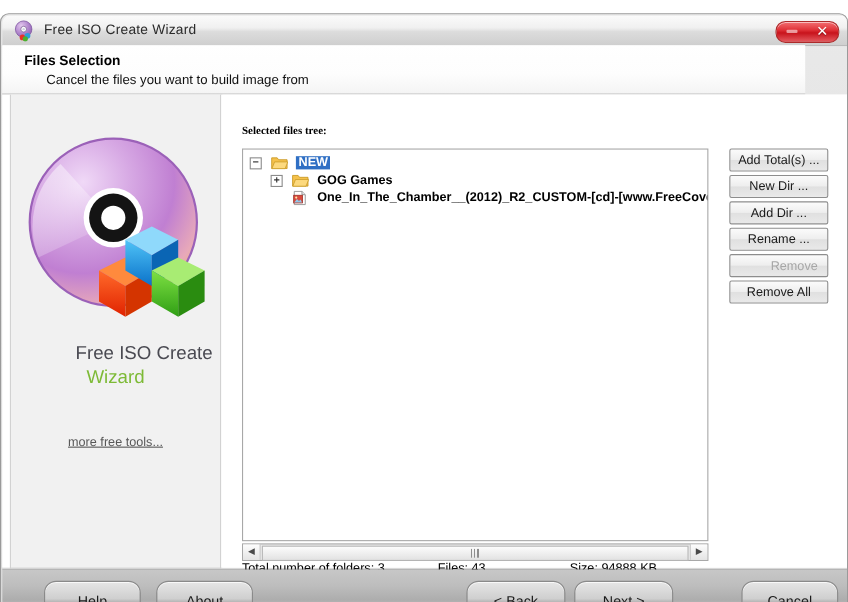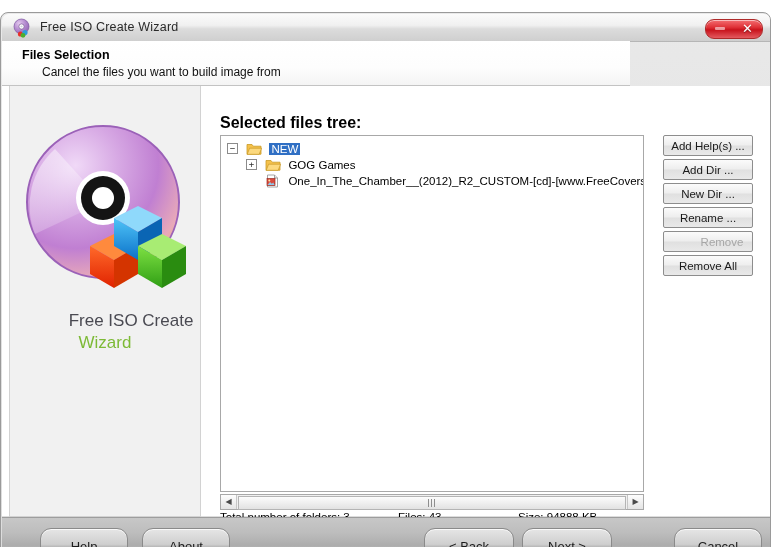--- a/index.html
+++ b/index.html
@@ -22,21 +22,21 @@
   .winbtns{position:absolute;right:8px;top:5px;width:56px;height:18px;
            border-radius:9px;border:1px solid #ad2a2a;
            background:linear-gradient(180deg,#f36f72 0%,#e03238 40%,#c8131c 55%,#e45a5f 100%);
            box-shadow:inset 0 1px 0 rgba(255,255,255,.55);cursor:pointer;}
   .winbtn-min{position:absolute;left:9px;top:7px;width:10px;height:3px;border-radius:1px;
               background:rgba(255,255,255,.55);}
   .winbtn-close{position:absolute;right:9px;top:0px;font-size:13px;font-weight:bold;
                 color:#fff;line-height:17px;text-shadow:0 1px 1px rgba(0,0,0,.35);}
 
   
-  .header{position:absolute;left:1px;top:28px;width:628px;height:44px;
+  .header{position:absolute;left:1px;top:28px;width:730px;height:44px;
           background:linear-gradient(180deg,#ffffff 0%,#fdfdfd 60%,#f4f4f4 100%);
           border-bottom:1px solid #c3c3c3;}
   .header-title{position:absolute;left:20px;top:7px;font-size:12.5px;font-weight:bold;color:#000;}
   .header-sub{position:absolute;left:40px;top:24px;font-size:12px;color:#111;}
 
   
   .body{position:absolute;left:1px;top:73px;width:769px;height:430px;background:#ffffff;}
 
   
   .sidebar{position:absolute;left:7px;top:0px;width:190px;height:430px;
@@ -44,26 +44,26 @@
   .logo-wrap{position:absolute;left:0;top:28px;width:190px;height:210px;}
   .brand1{position:absolute;left:0;top:225px;width:190px;text-align:center;
           font-size:17px;color:#4a4a52;margin-left:26px;}
   .brand2{position:absolute;left:0;top:247px;width:190px;text-align:center;
           font-size:17px;color:#7dba36;}
   .more-tools{position:absolute;left:0;top:310px;width:190px;text-align:center;
               font-size:11.5px;color:#585858;text-decoration:underline;cursor:pointer;}
 
   
   .main{position:absolute;left:200px;top:0;width:569px;height:430px;background:#fff;}
-  .pane-label{position:absolute;left:18px;top:28px;font-size:16px;font-weight:bold;color:#000;}
+  .pane-label{position:absolute;left:18px;top:28px;font-size:10px;font-weight:bold;color:#000;font-family:Liberation Serif, serif;}
 
   
   .tree{position:absolute;left:18px;top:49px;width:424px;height:357px;box-sizing:border-box;
         background:#fff;border:1px solid #a8a8a8;overflow:hidden;}
-  .trow{position:relative;height:16px;line-height:16px;white-space:nowrap;font-size:11.5px;}
+  .trow{position:relative;height:16px;line-height:16px;white-space:nowrap;font-size:11.5px;font-weight:bold;}
   .trow.lvl0{padding-left:6px;}
   .trow.lvl1{padding-left:25px;}
   .expander{display:inline-block;width:9px;height:9px;line-height:8px;text-align:center;
             border:1px solid #8b8b8b;background:#fff;font-size:9px;color:#333;
             vertical-align:middle;margin-right:5px;cursor:pointer;font-family:"DejaVu Sans Mono",monospace;}
   .ico{display:inline-block;width:16px;height:14px;vertical-align:middle;margin-right:4px;}
   .tlabel{vertical-align:middle;}
   .tlabel.sel{background:#2f6fc4;color:#fff;padding:0 2px;}
 
   
@@ -200,20 +200,21 @@
           </g>
           <g>
             <polygon points="128,132 152,120 176,132 152,146" fill="#a8ec73"></polygon>
             <polygon points="128,132 128,160 152,174 152,146" fill="url(#cubeG)"></polygon>
             <polygon points="152,146 176,132 176,160 152,174" fill="#2a8c10"></polygon>
           </g>
         </svg>
       </div>
       <div class="brand1">Free ISO Create</div>
       <div class="brand2">Wizard</div>
+      <div class="more-tools">more free tools...</div>
     </div>
 
     <div class="main">
       <div class="pane-label">Selected files tree:</div>
 
       <div class="tree">
 
         <div class="trow lvl0" style="margin-top:4px;">
           <span class="expander">−</span>
           <span class="ico">
@@ -263,23 +264,23 @@
     <div class="stats">
       <span class="st-folders">Total number of folders: 3</span>
       <span class="st-files">Files: 43</span>
       <span class="st-size">Size: 94888 KB</span>
     </div>
 
     <div class="progress"></div>
     <div class="size-mb">49914 MB</div>
 
     <div class="rbtns">
-      <button class="rbtn">Add Help(s) ...</button>
+      <button class="rbtn">Add Total(s) ...</button>
+      <button class="rbtn">New Dir ...</button>
       <button class="rbtn">Add Dir ...</button>
-      <button class="rbtn">New Dir ...</button>
       <button class="rbtn">Rename ...</button>
       <button class="rbtn" disabled="">Remove</button>
       <button class="rbtn">Remove All</button>
     </div>
 
   </div>
 
   <div class="footer">
     <button class="pill help">Help</button>
     <button class="pill about">About</button>

